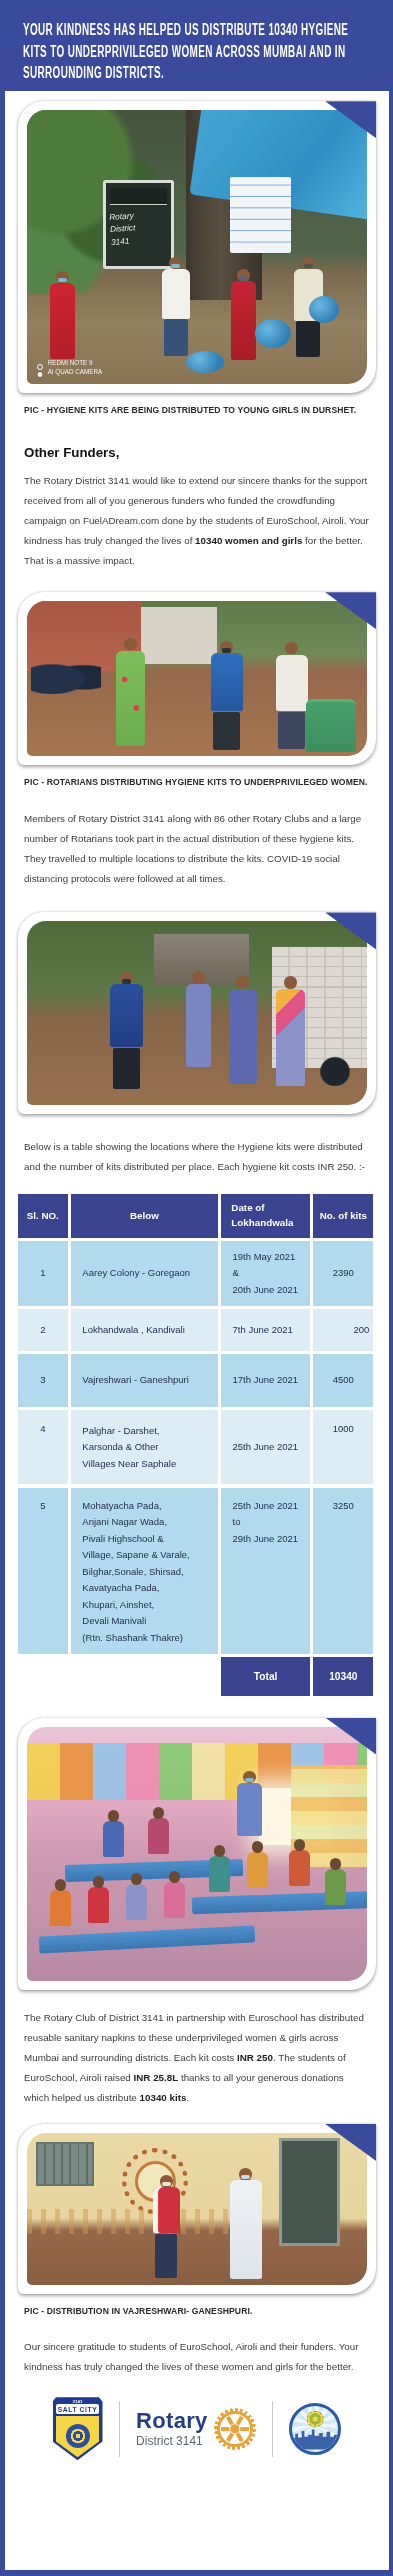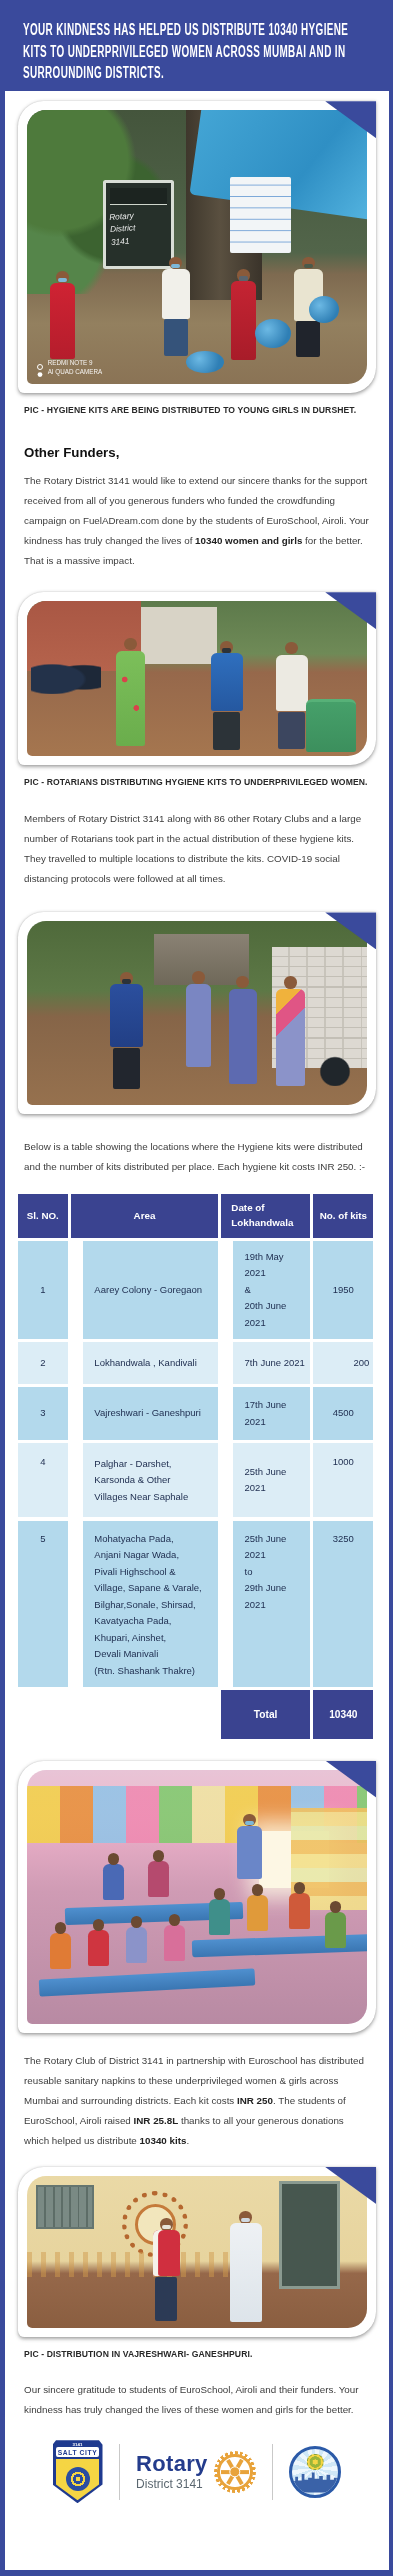--- a/index.html
+++ b/index.html
@@ -25,24 +25,24 @@
   .para { margin:10.2px 6.3px 0 6.3px; font-size:9.8px; line-height:20px; color:#3d3d3d; }
   .para strong { color:#222222; }
 
   
   .table-grid { margin-top:16.5px; display:grid; grid-template-columns:50px 147px 89px 60px; gap:3.2px; }
   .thead-cell { background:#3a4390; color:#ffffff; font-weight:bold; font-size:9.8px; min-height:44px; display:flex; align-items:center; justify-content:center; white-space:pre-line; line-height:1.5; }
   .thead-cell.left { justify-content:flex-start; padding-left:10.2px; }
   .cell { white-space:pre-line; font-size:9.5px; line-height:16.5px; color:#1d2c4e; display:flex; align-items:center; justify-content:center; padding:7.6px 3.8px; }
   .cell.light { background:#b3d9ec; }
   .cell.lighter { background:#dcedf6; }
-  .cell.al { justify-content:flex-start; padding-left:11.4px; text-align:left;margin-left:12px; }
+  .cell.al { justify-content:flex-start; padding-left:11.4px; text-align:left; }
   .cell.top { align-items:flex-start; padding-top:10.2px; }
   .total-grid { margin-top:3.2px; display:grid; grid-template-columns:50px 147px 89px 60px; gap:3.2px; }
-  .total-cell { background:#3a4390; color:#ffffff; font-weight:bold; font-size:10.2px; height:49px; display:flex; align-items:center; justify-content:center; }
+  .total-cell { background:#3a4390; color:#ffffff; font-weight:bold; font-size:10.2px; height:39px; display:flex; align-items:center; justify-content:center; }
 
   
   .logos { margin-top:16.5px; display:flex; align-items:center; justify-content:center; gap:16.5px; height:70px; }
   .logo-div { width:0.6px; height:56px; background:#c9c9c9; }
 
   .logo-salt { position:relative; width:50px; height:63px; background:#1f3a8f; clip-path:polygon(7% 0,93% 0,100% 7%,100% 70%,50% 100%,0 70%,0 7%); display:flex; flex-direction:column; align-items:center; }
   .salt-3141 { color:#ffffff; font-size:4.4px; font-weight:bold; margin-top:1.3px; }
   .salt-band { width:86%; background:#ffffff; border-radius:1.9px; text-align:center; font-size:6.7px; font-weight:bold; color:#1f3a8f; letter-spacing:0.6px; padding:1.9px 0; }
   .salt-body { width:86%; flex:1; background:#f5d543; margin-top:1.3px; margin-bottom:3.2px; clip-path:polygon(0 0,100% 0,100% 62%,50% 100%,0 62%); display:flex; align-items:center; justify-content:center; }
   .salt-wheel { width:24px; height:24px; border-radius:50%; background:radial-gradient(circle,#f5d543 0 14%,#2b4ea0 14% 30%,#f5d543 30% 42%,#2b4ea0 42% 74%,#f5d543 74% 84%,#2b4ea0 84% 100%); }
@@ -229,32 +229,32 @@
           <div class="torso" style="width:29px;height:97px;background:linear-gradient(135deg,#f0b23c 0 20%,#e05585 20% 38%,#8b93c9 38% 100%);"></div>
         </div>
         <div class="layer ph3-dog"></div>
       </div>
     </div>
 
     <p class="para" style="margin-top:23px;"><span>Below is a table showing the locations where the Hygiene kits were distributed and the number of kits distributed per place. Each hygiene kit costs INR 250. :-</span></p>
 
     <div class="table-grid">
       <div class="thead-cell">Sl. NO.</div>
-      <div class="thead-cell">Area</div>
+      <div class="thead-cell">Below</div>
       <div class="thead-cell left">Date of
 Lokhandwala</div>
       <div class="thead-cell">No. of kits</div>
     </div>
     <div class="table-grid" style="margin-top:3.2px;" id="table-body">
         <div class="cell light" style="min-height: 61px;">1</div>
         <div class="cell light al" style="min-height: 61px;">Aarey Colony - Goregaon</div>
         <div class="cell light al" style="min-height: 61px;">19th May 2021
 &amp;
 20th June 2021</div>
-        <div class="cell light" style="min-height: 61px;">1950</div>
+        <div class="cell light" style="min-height: 61px;">2390</div>
         <div class="cell lighter" style="min-height: 42px;">2</div>
         <div class="cell lighter al" style="min-height: 42px;">Lokhandwala , Kandivali</div>
         <div class="cell lighter al" style="min-height: 42px;">7th June 2021</div>
         <div class="cell lighter" style="min-height: 42px; padding-left: 40px;">200</div>
         <div class="cell light" style="min-height: 53px;">3</div>
         <div class="cell light al" style="min-height: 53px;">Vajreshwari - Ganeshpuri</div>
         <div class="cell light al" style="min-height: 53px;">17th June 2021</div>
         <div class="cell light" style="min-height: 53px;">4500</div>
         <div class="cell lighter top" style="min-height: 74px;">4</div>
         <div class="cell lighter al" style="min-height: 74px;">Palghar - Darshet,

